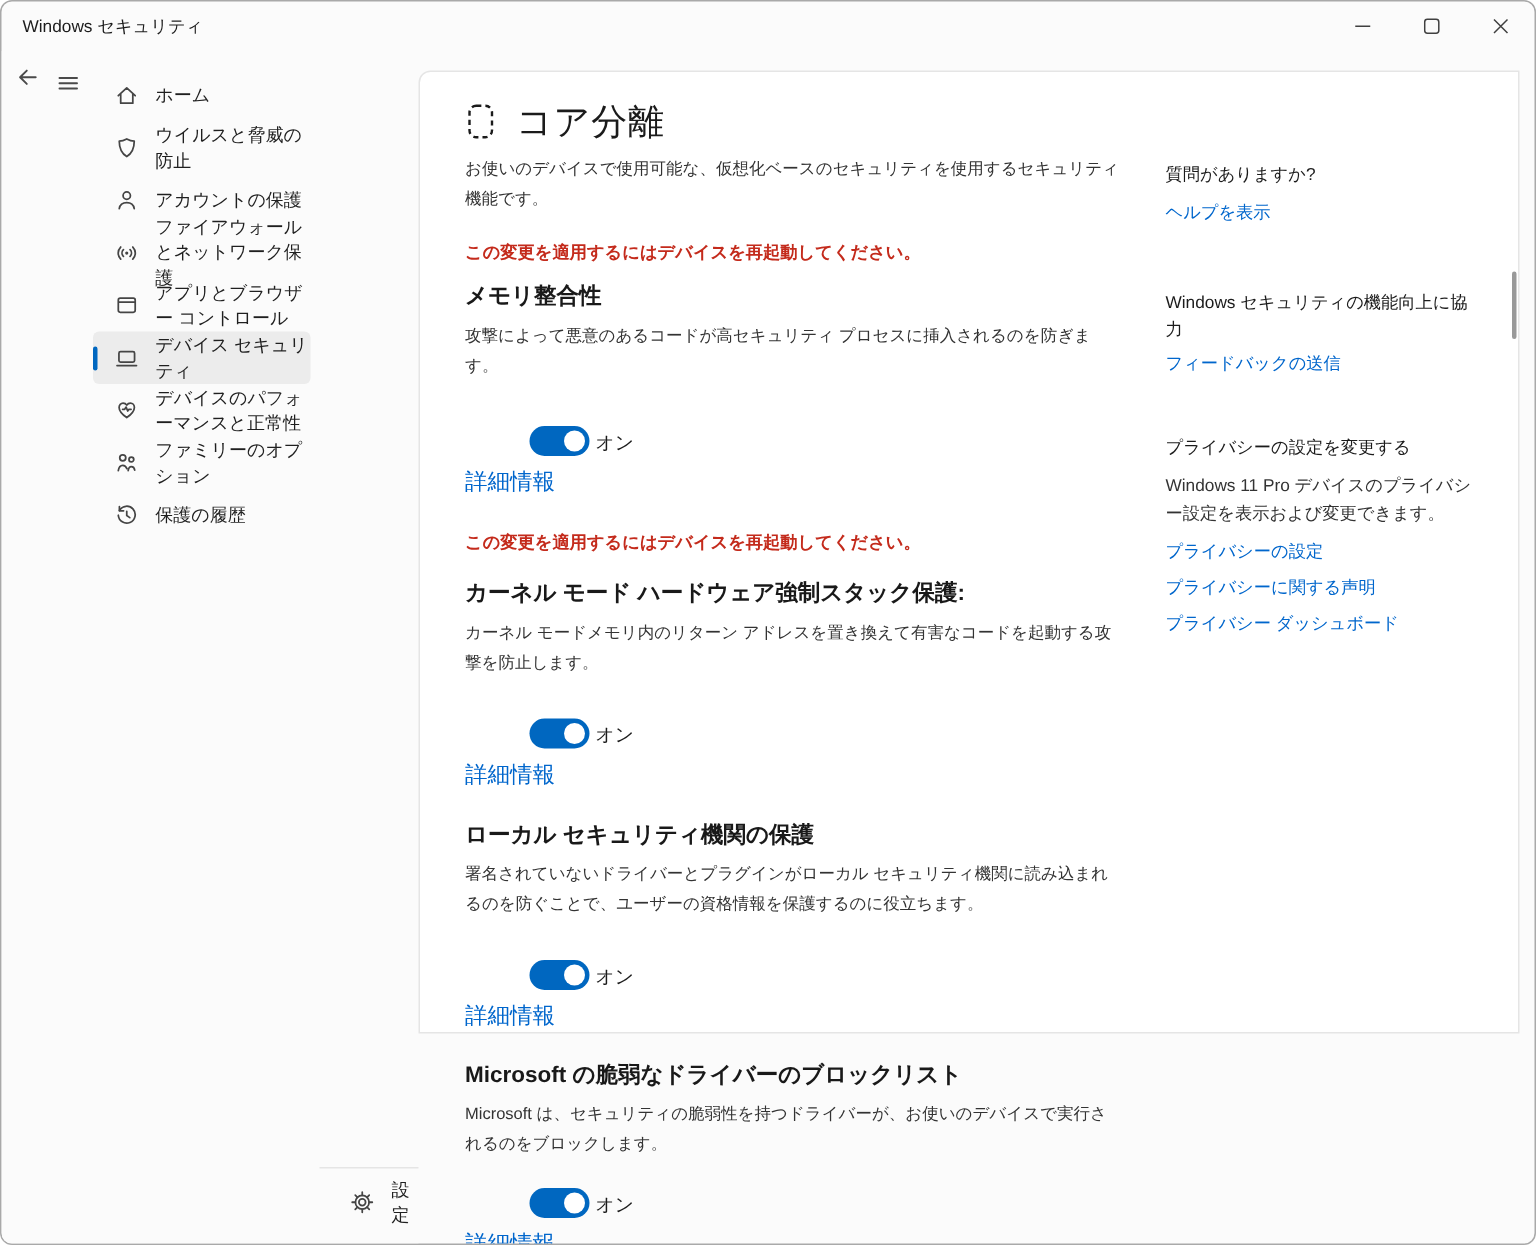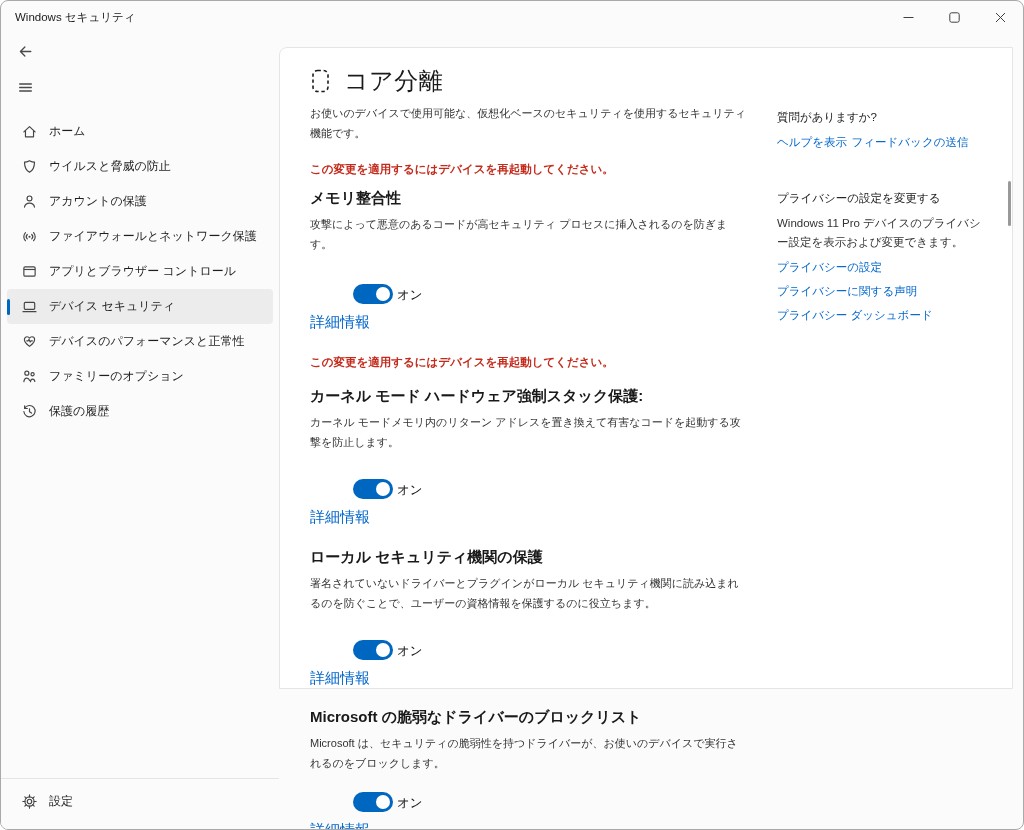--- a/index.html
+++ b/index.html
@@ -7,21 +7,21 @@
     position:relative;width:1024px;height:830px;box-sizing:border-box;
     background:#fbfbfb;border:1px solid #a9a9a9;border-radius:8px;overflow:hidden;
     font-family:"Liberation Sans","DejaVu Sans",sans-serif;color:#1b1b1b;
   }
   
   .titlebar{position:absolute;top:0;left:0;right:0;height:33px;display:flex;align-items:center;padding-left:14px;}
   .titlebar-title{font-size:11.5px;color:#1b1b1b;}
   .window-controls{position:absolute;top:0;right:0;height:33px;display:flex;}
   .wc{width:46px;height:33px;border:none;background:transparent;display:flex;align-items:center;justify-content:center;cursor:default;padding:0;}
   
-  .sidebar{position:absolute;left:0;top:33px;bottom:0;width:278px;display:flex;flex-direction:column;background:#fbfbfb;}
+  .sidebar{position:absolute;left:0;top:33px;bottom:0;width:278px;display:flex;flex-direction:row;background:#fbfbfb;}
   .nav-btn{width:32px;height:30px;margin:2px 0 0 8px;border:none;background:transparent;display:flex;align-items:center;justify-content:center;padding:0;}
   .nav-list{list-style:none;margin:12px 0 0 0;padding:0;}
   .nav-item{position:relative;display:flex;align-items:center;height:35px;margin:0 6px;padding-left:14px;gap:11px;font-size:12px;color:#1f1f1f;border-radius:4px;cursor:default;}
   .nav-item .nav-icon{width:17px;height:17px;display:flex;align-items:center;justify-content:center;flex:0 0 17px;}
   .nav-item.selected{background:#ececec;}
   .nav-item.selected::before{content:"";position:absolute;left:0;top:50%;transform:translateY(-50%);width:3px;height:16px;border-radius:2px;background:#0067c0;}
   .sidebar-footer{margin-top:auto;border-top:1px solid #e5e5e5;padding:5px 0 10px 0;}
   
   .card{position:absolute;left:278px;top:46px;width:734px;height:642px;box-sizing:border-box;background:#ffffff;border:1px solid #e5e5e5;border-radius:8px 0 0 0;}
   .content{position:absolute;left:30px;top:0;width:436px;}
@@ -237,20 +237,21 @@
         <button class="toggle" aria-checked="true"></button>
         <span class="toggle-label">オン</span>
       </div>
       <a class="link more-info">詳細情報</a>
     </div>
 
     <aside class="aside">
       <p class="aside-title">質問がありますか?</p>
       <a class="link aside-gap-sm" style="display:inline-block;">ヘルプを表示</a>
 
+      <p class="aside-title aside-gap-lg">Windows セキュリティの機能向上に協力</p>
       <a class="link" style="display:inline-block;margin-top:6px;">フィードバックの送信</a>
 
       <p class="aside-title aside-gap-md">プライバシーの設定を変更する</p>
       <p class="aside-desc">Windows 11 Pro デバイスのプライバシー設定を表示および変更できます。</p>
       <div class="aside-links">
         <a class="link">プライバシーの設定</a>
         <a class="link">プライバシーに関する声明</a>
         <a class="link">プライバシー ダッシュボード</a>
       </div>
     </aside>

